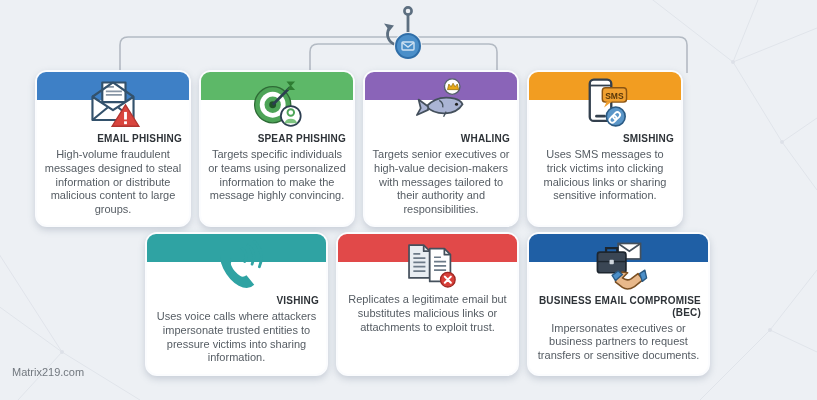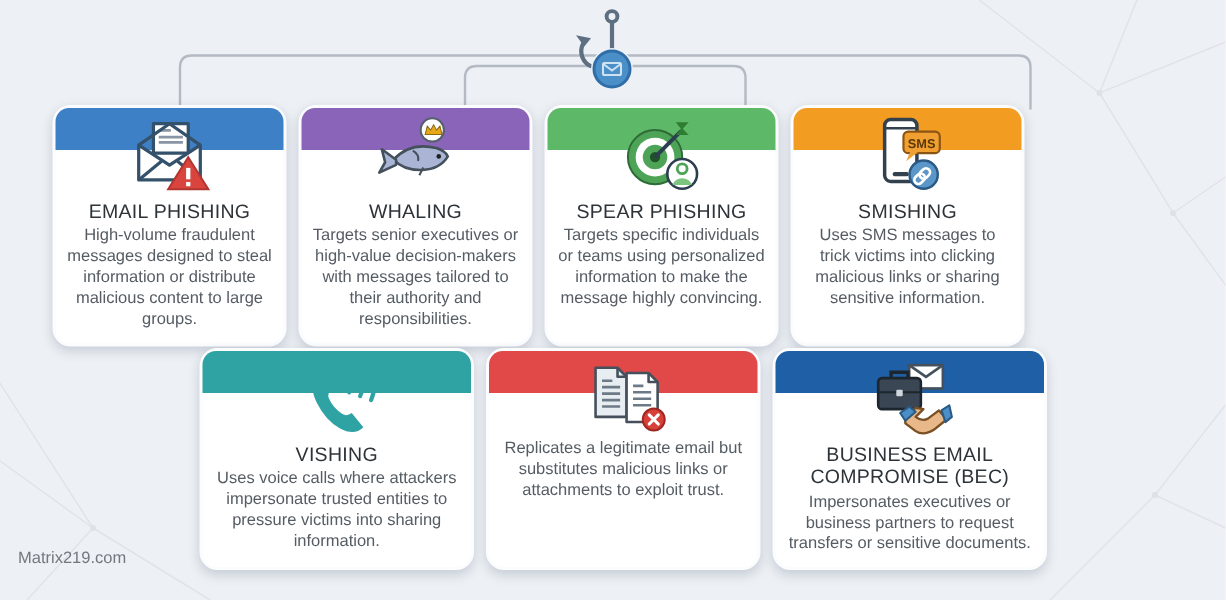--- a/index.html
+++ b/index.html
@@ -3,29 +3,29 @@
 <meta charset="utf-8">
 <style>
   html,body{margin:0;padding:0;}
   body{font-family:"Liberation Sans",sans-serif;}
   .stage{position:relative;width:817px;height:400px;background:#edf0f4;overflow:hidden;}
   .mesh{position:absolute;left:0;top:0;z-index:0;}
   .connectors{position:absolute;left:0;top:0;z-index:1;}
   .hook{position:absolute;left:383px;top:4px;z-index:2;}
   .row{position:absolute;display:flex;gap:8px;z-index:3;}
   .row1{top:70px;left:35px;}
-  .row2{top:232px;left:113px;padding-left:20px;}
+  .row2{top:232px;left:125px;padding-left:20px;}
   .card{width:156px;background:#ffffff;border:2px solid #fbfcfe;border-radius:12px;
         box-shadow:0 3px 7px rgba(100,115,140,.28);box-sizing:border-box;}
   .row1 .card{min-height:152px;}
   .row2 .card{width:183px;min-height:144px;}
   .card-header{height:28px;border-radius:9px 9px 0 0;}
   .card-body{position:relative;text-align:center;padding:0 7px 8px 7px;}
   .icon-wrap{margin-top:-22px;height:50px;display:flex;justify-content:center;align-items:center;}
-  .card-title{margin-top:5px;font-size:13px;font-weight:normal;color:#2e3338;letter-spacing:.2px;line-height:1.18;}
+  .card-title{margin-top:5px;font-size:10px;font-weight:bold;color:#2e3338;letter-spacing:.2px;line-height:1.18;text-align:right;}
   .card-desc{margin-top:3px;font-size:11px;color:#555c63;line-height:1.26;}
   .watermark{position:absolute;left:12px;top:366px;font-size:11px;color:#72787f;z-index:3;}
 </style>
 </head>
 <body>
 
 <div class="stage">
 
   <svg class="mesh" width="817" height="400">
     <g stroke="#e0e4ea" fill="none" stroke-width="1">
@@ -84,55 +84,55 @@
             <rect x="44.4" y="38" width="3.2" height="8.5" fill="#fff"></rect>
             <rect x="44.4" y="48.5" width="3.2" height="3.2" fill="#fff"></rect>
           </svg>
         </div>
         <div class="card-title">EMAIL PHISHING</div>
         <div class="card-desc">High-volume fraudulent messages designed to steal information or distribute malicious content to large groups.</div>
       </div>
     </div>
 
     <div class="card">
-      <div class="card-header" style="background-color: rgb(138, 100, 184);"></div>
-      <div class="card-body">
-        <div class="icon-wrap">
-          <svg width="62" height="50" viewBox="0 0 64 58">
-            <circle cx="45" cy="10" r="9" fill="#fff" stroke="#55606b" stroke-width="1.6"></circle>
-            <path d="M39.5 13.5 l1.6 -6.5 2.6 3.2 2.3 -4.2 2.3 4.2 2.6 -3.2 1.6 6.5 z" fill="#e6a817" stroke="#8c6a10" stroke-width=".8"></path>
-            <path d="M15 33 q13 -14 33 -9 q7 2 9 6.5 q-6 10 -20 10.5 q-14 .5 -22 -8z" fill="#aab4d4" stroke="#44505c" stroke-width="2"></path>
-            <path d="M17 33 l-11 -8 2.5 10 -4.5 8 13 -6z" fill="#aab4d4" stroke="#44505c" stroke-width="2" stroke-linejoin="round"></path>
-            <path d="M30 26 q5 3 4 8 M38 39 l-3 6" fill="none" stroke="#44505c" stroke-width="1.6"></path>
-            <circle cx="50" cy="30.5" r="1.8" fill="#222"></circle>
-          </svg>
-        </div>
-        <div class="card-title">WHALING</div>
-        <div class="card-desc">Targets senior executives or high-value decision-makers with messages tailored to their authority and responsibilities.</div>
-      </div>
-    </div>
-
-    <div class="card">
       <div class="card-header" style="background-color: rgb(93, 184, 104);"></div>
       <div class="card-body">
         <div class="icon-wrap">
           <svg width="58" height="50" viewBox="0 0 64 58">
             <circle cx="27" cy="31" r="21" fill="#4da457" stroke="#2e6b36" stroke-width="1.5"></circle>
             <circle cx="27" cy="31" r="15" fill="#fff"></circle>
             <circle cx="27" cy="31" r="9.5" fill="#4da457"></circle>
             <circle cx="27" cy="31" r="4" fill="#1f5227"></circle>
             <line x1="27" y1="31" x2="47" y2="11" stroke="#2c3e50" stroke-width="3"></line>
             <path d="M43 4 h10 l-4.5 5 4.5 5 h-10 l4 -5 z" fill="#2e7d32"></path>
             <circle cx="48" cy="44" r="11.5" fill="#fff" stroke="#2c3e50" stroke-width="2"></circle>
             <circle cx="48" cy="40" r="3.8" fill="none" stroke="#4da457" stroke-width="2.2"></circle>
             <path d="M40.5 52.5 a8 8 0 0 1 15 0 z" fill="#7cc47f"></path>
           </svg>
         </div>
         <div class="card-title">SPEAR PHISHING</div>
         <div class="card-desc">Targets specific individuals or teams using personalized information to make the message highly convincing.</div>
+      </div>
+    </div>
+
+    <div class="card">
+      <div class="card-header" style="background-color: rgb(138, 100, 184);"></div>
+      <div class="card-body">
+        <div class="icon-wrap">
+          <svg width="62" height="50" viewBox="0 0 64 58">
+            <circle cx="45" cy="10" r="9" fill="#fff" stroke="#55606b" stroke-width="1.6"></circle>
+            <path d="M39.5 13.5 l1.6 -6.5 2.6 3.2 2.3 -4.2 2.3 4.2 2.6 -3.2 1.6 6.5 z" fill="#e6a817" stroke="#8c6a10" stroke-width=".8"></path>
+            <path d="M15 33 q13 -14 33 -9 q7 2 9 6.5 q-6 10 -20 10.5 q-14 .5 -22 -8z" fill="#aab4d4" stroke="#44505c" stroke-width="2"></path>
+            <path d="M17 33 l-11 -8 2.5 10 -4.5 8 13 -6z" fill="#aab4d4" stroke="#44505c" stroke-width="2" stroke-linejoin="round"></path>
+            <path d="M30 26 q5 3 4 8 M38 39 l-3 6" fill="none" stroke="#44505c" stroke-width="1.6"></path>
+            <circle cx="50" cy="30.5" r="1.8" fill="#222"></circle>
+          </svg>
+        </div>
+        <div class="card-title">WHALING</div>
+        <div class="card-desc">Targets senior executives or high-value decision-makers with messages tailored to their authority and responsibilities.</div>
       </div>
     </div>
 
     <div class="card">
       <div class="card-header" style="background-color: rgb(242, 157, 33);"></div>
       <div class="card-body">
         <div class="icon-wrap">
           <svg width="58" height="52" viewBox="0 0 64 58">
             <rect x="15" y="3" width="24" height="46" rx="4.5" fill="#fff" stroke="#33404e" stroke-width="2.6"></rect>
             <path d="M15 9.5 h24" stroke="#33404e" stroke-width="2"></path>

